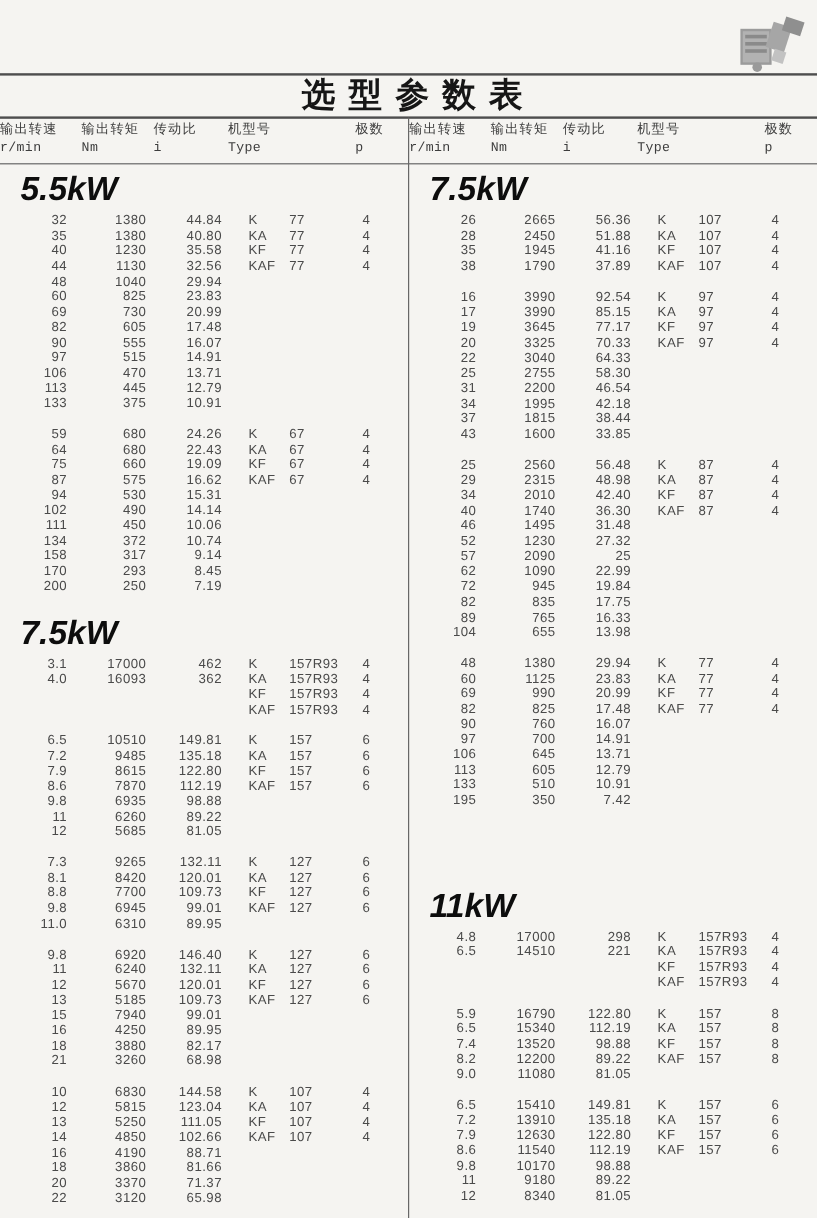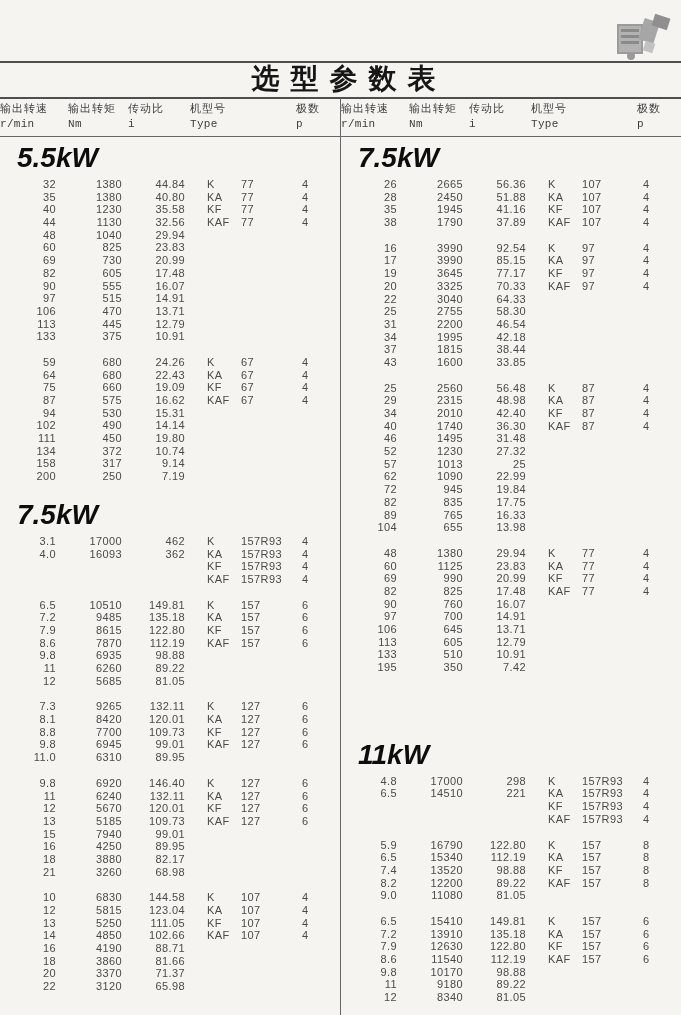--- a/index.html
+++ b/index.html
@@ -292,21 +292,21 @@
           <div class="c-speed">102</div>
           <div class="c-torque">490</div>
           <div class="c-ratio">14.14</div>
           <div class="c-type"></div>
           <div class="c-size"></div>
           <div class="c-poles"></div>
         </div>
         <div class="row">
           <div class="c-speed">111</div>
           <div class="c-torque">450</div>
-          <div class="c-ratio">19.80</div>
+          <div class="c-ratio">10.06</div>
           <div class="c-type"></div>
           <div class="c-size"></div>
           <div class="c-poles"></div>
         </div>
         <div class="row">
           <div class="c-speed">134</div>
           <div class="c-torque">372</div>
           <div class="c-ratio">10.74</div>
           <div class="c-type"></div>
           <div class="c-size"></div>
@@ -314,20 +314,28 @@
         </div>
         <div class="row">
           <div class="c-speed">158</div>
           <div class="c-torque">317</div>
           <div class="c-ratio">9.14</div>
           <div class="c-type"></div>
           <div class="c-size"></div>
           <div class="c-poles"></div>
         </div>
         <div class="row">
+          <div class="c-speed">170</div>
+          <div class="c-torque">293</div>
+          <div class="c-ratio">8.45</div>
+          <div class="c-type"></div>
+          <div class="c-size"></div>
+          <div class="c-poles"></div>
+        </div>
+        <div class="row">
           <div class="c-speed">200</div>
           <div class="c-torque">250</div>
           <div class="c-ratio">7.19</div>
           <div class="c-type"></div>
           <div class="c-size"></div>
           <div class="c-poles"></div>
         </div>
       </div>
       <h2 class="section-heading">7.5kW</h2>
       <div class="block">
@@ -759,21 +767,21 @@
         <div class="row">
           <div class="c-speed">52</div>
           <div class="c-torque">1230</div>
           <div class="c-ratio">27.32</div>
           <div class="c-type"></div>
           <div class="c-size"></div>
           <div class="c-poles"></div>
         </div>
         <div class="row">
           <div class="c-speed">57</div>
-          <div class="c-torque">1013</div>
+          <div class="c-torque">2090</div>
           <div class="c-ratio">25</div>
           <div class="c-type"></div>
           <div class="c-size"></div>
           <div class="c-poles"></div>
         </div>
         <div class="row">
           <div class="c-speed">62</div>
           <div class="c-torque">1090</div>
           <div class="c-ratio">22.99</div>
           <div class="c-type"></div>

